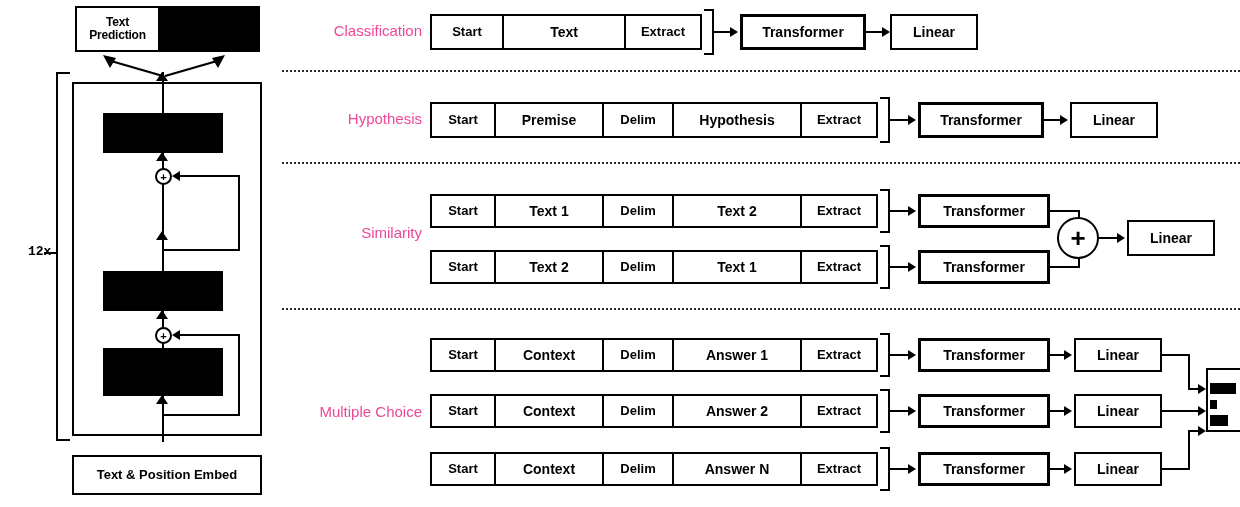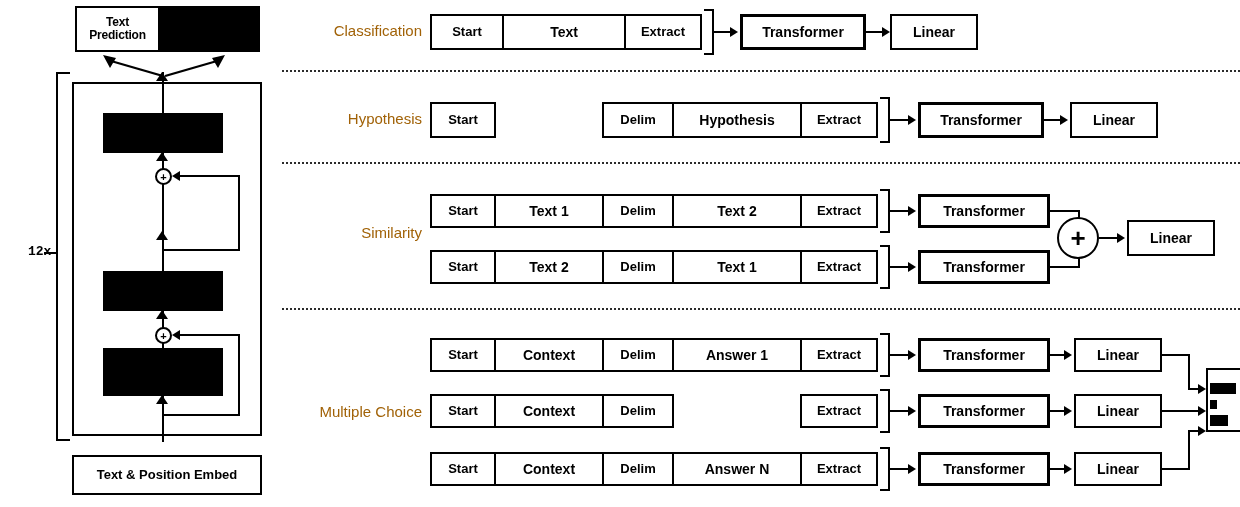--- a/index.html
+++ b/index.html
@@ -115,21 +115,21 @@
     font-size: 13px;
     font-weight: bold;
   }
 
   
   #right-panel { position: absolute; left: 290px; top: 0; width: 950px; height: 507px; }
 
   .task-name {
     position: absolute;
     font-size: 15px;
-    color: #a16207;
+    color: #ec4899;
     white-space: nowrap;
     text-align: right;
   }
 
   .tok { font-size: 13px; border-width: 2px; }
   .tok.big { font-size: 14px; }
   .xfmr { font-size: 14px; border-width: 3px; text-align: right; }
   .lin  { font-size: 14px; border-width: 2px; }
 
   
@@ -252,20 +252,23 @@
 
     <div class="dotted-sep" style="left:-8px; top:70px; width:958px;"></div>
 
     <div class="task-name" style="left:0px; top:110px; width:132px;">
       <span>Hypothesis</span>
     </div>
 
     <div class="box tok" style="left:140px; top:102px; width:66px; height:36px;">
       <span>Start</span>
     </div>
+    <div class="box tok big" style="left:204px; top:102px; width:110px; height:36px;">
+      <span>Premise</span>
+    </div>
     <div class="box tok" style="left:312px; top:102px; width:72px; height:36px;">
       <span>Delim</span>
     </div>
     <div class="box tok big" style="left:382px; top:102px; width:130px; height:36px;">
       <span>Hypothesis</span>
     </div>
     <div class="box tok" style="left:510px; top:102px; width:78px; height:36px;">
       <span>Extract</span>
     </div>
 
@@ -381,20 +384,23 @@
 
     <div class="box tok" style="left:140px; top:394px; width:66px; height:34px;">
       <span>Start</span>
     </div>
     <div class="box tok big" style="left:204px; top:394px; width:110px; height:34px;">
       <span>Context</span>
     </div>
     <div class="box tok" style="left:312px; top:394px; width:72px; height:34px;">
       <span>Delim</span>
     </div>
+    <div class="box tok big" style="left:382px; top:394px; width:130px; height:34px;">
+      <span>Answer 2</span>
+    </div>
     <div class="box tok" style="left:510px; top:394px; width:78px; height:34px;">
       <span>Extract</span>
     </div>
     <div class="bracket" style="left:590px; top:389px; width:10px; height:44px;"></div>
     <div class="hline" style="left:600px; top:410px; width:20px;"></div>
     <div class="arrow-right" style="left:618px; top:406px;"></div>
     <div class="box xfmr" style="left:628px; top:394px; width:132px; height:34px;">
       <span>Transformer</span>
     </div>
     <div class="hline" style="left:760px; top:410px; width:16px;"></div>

